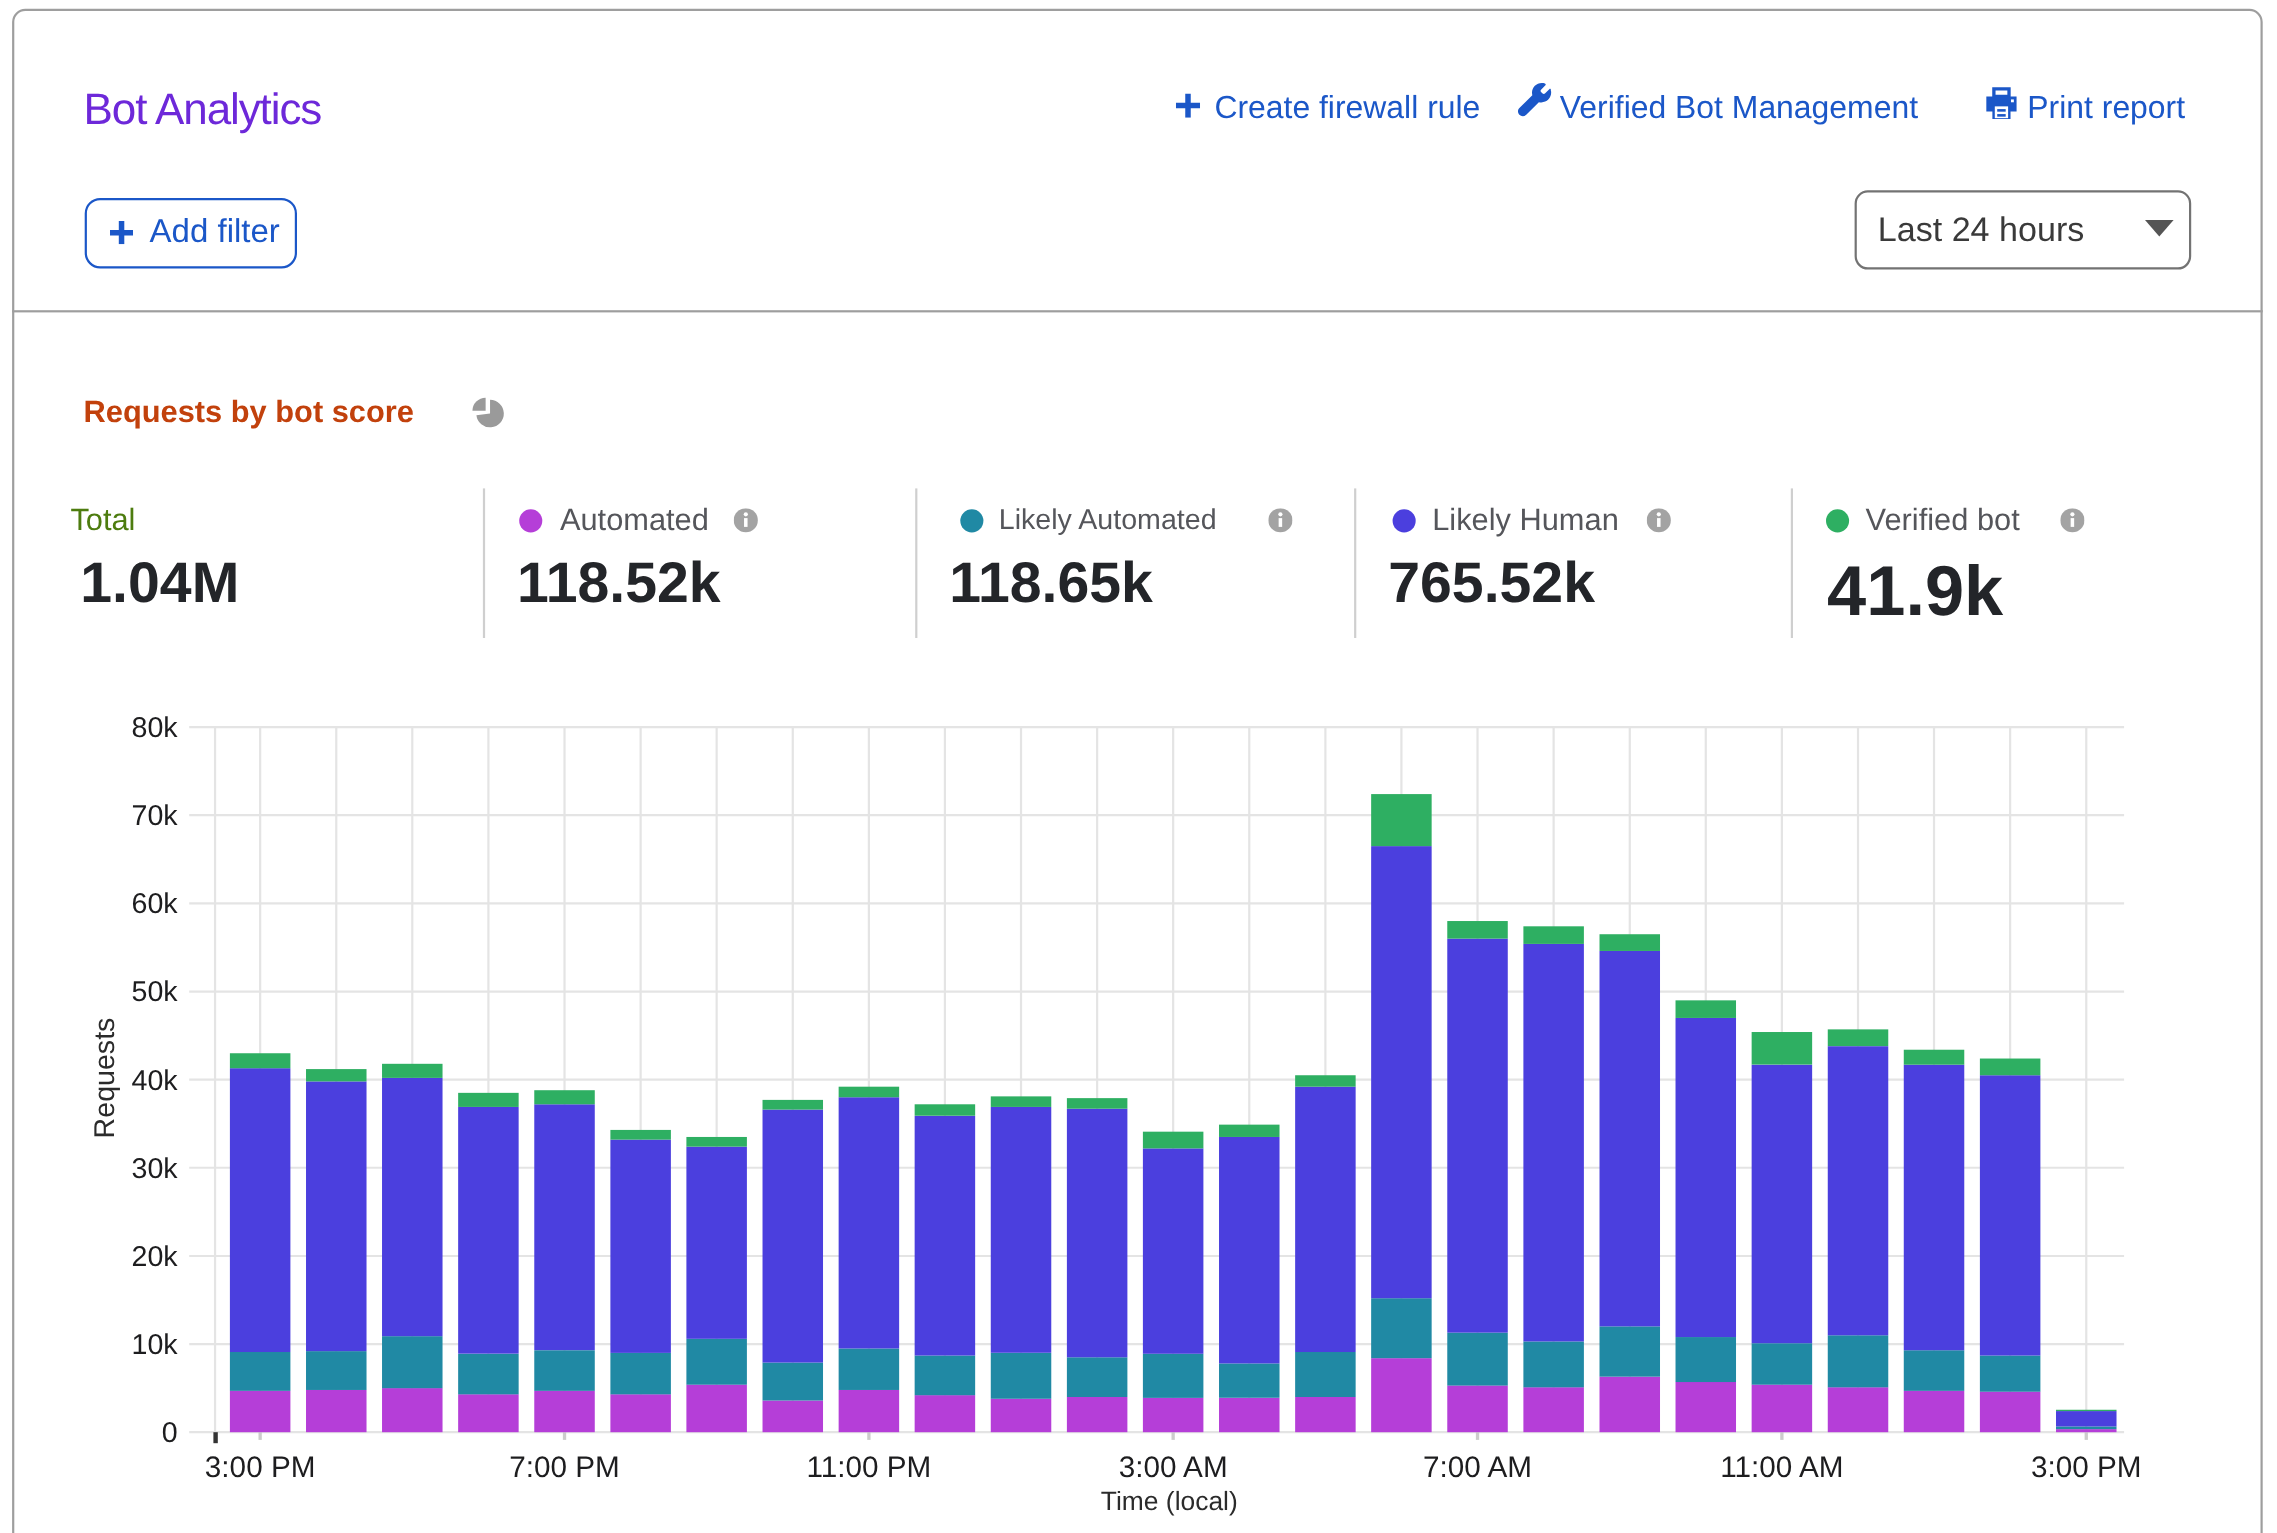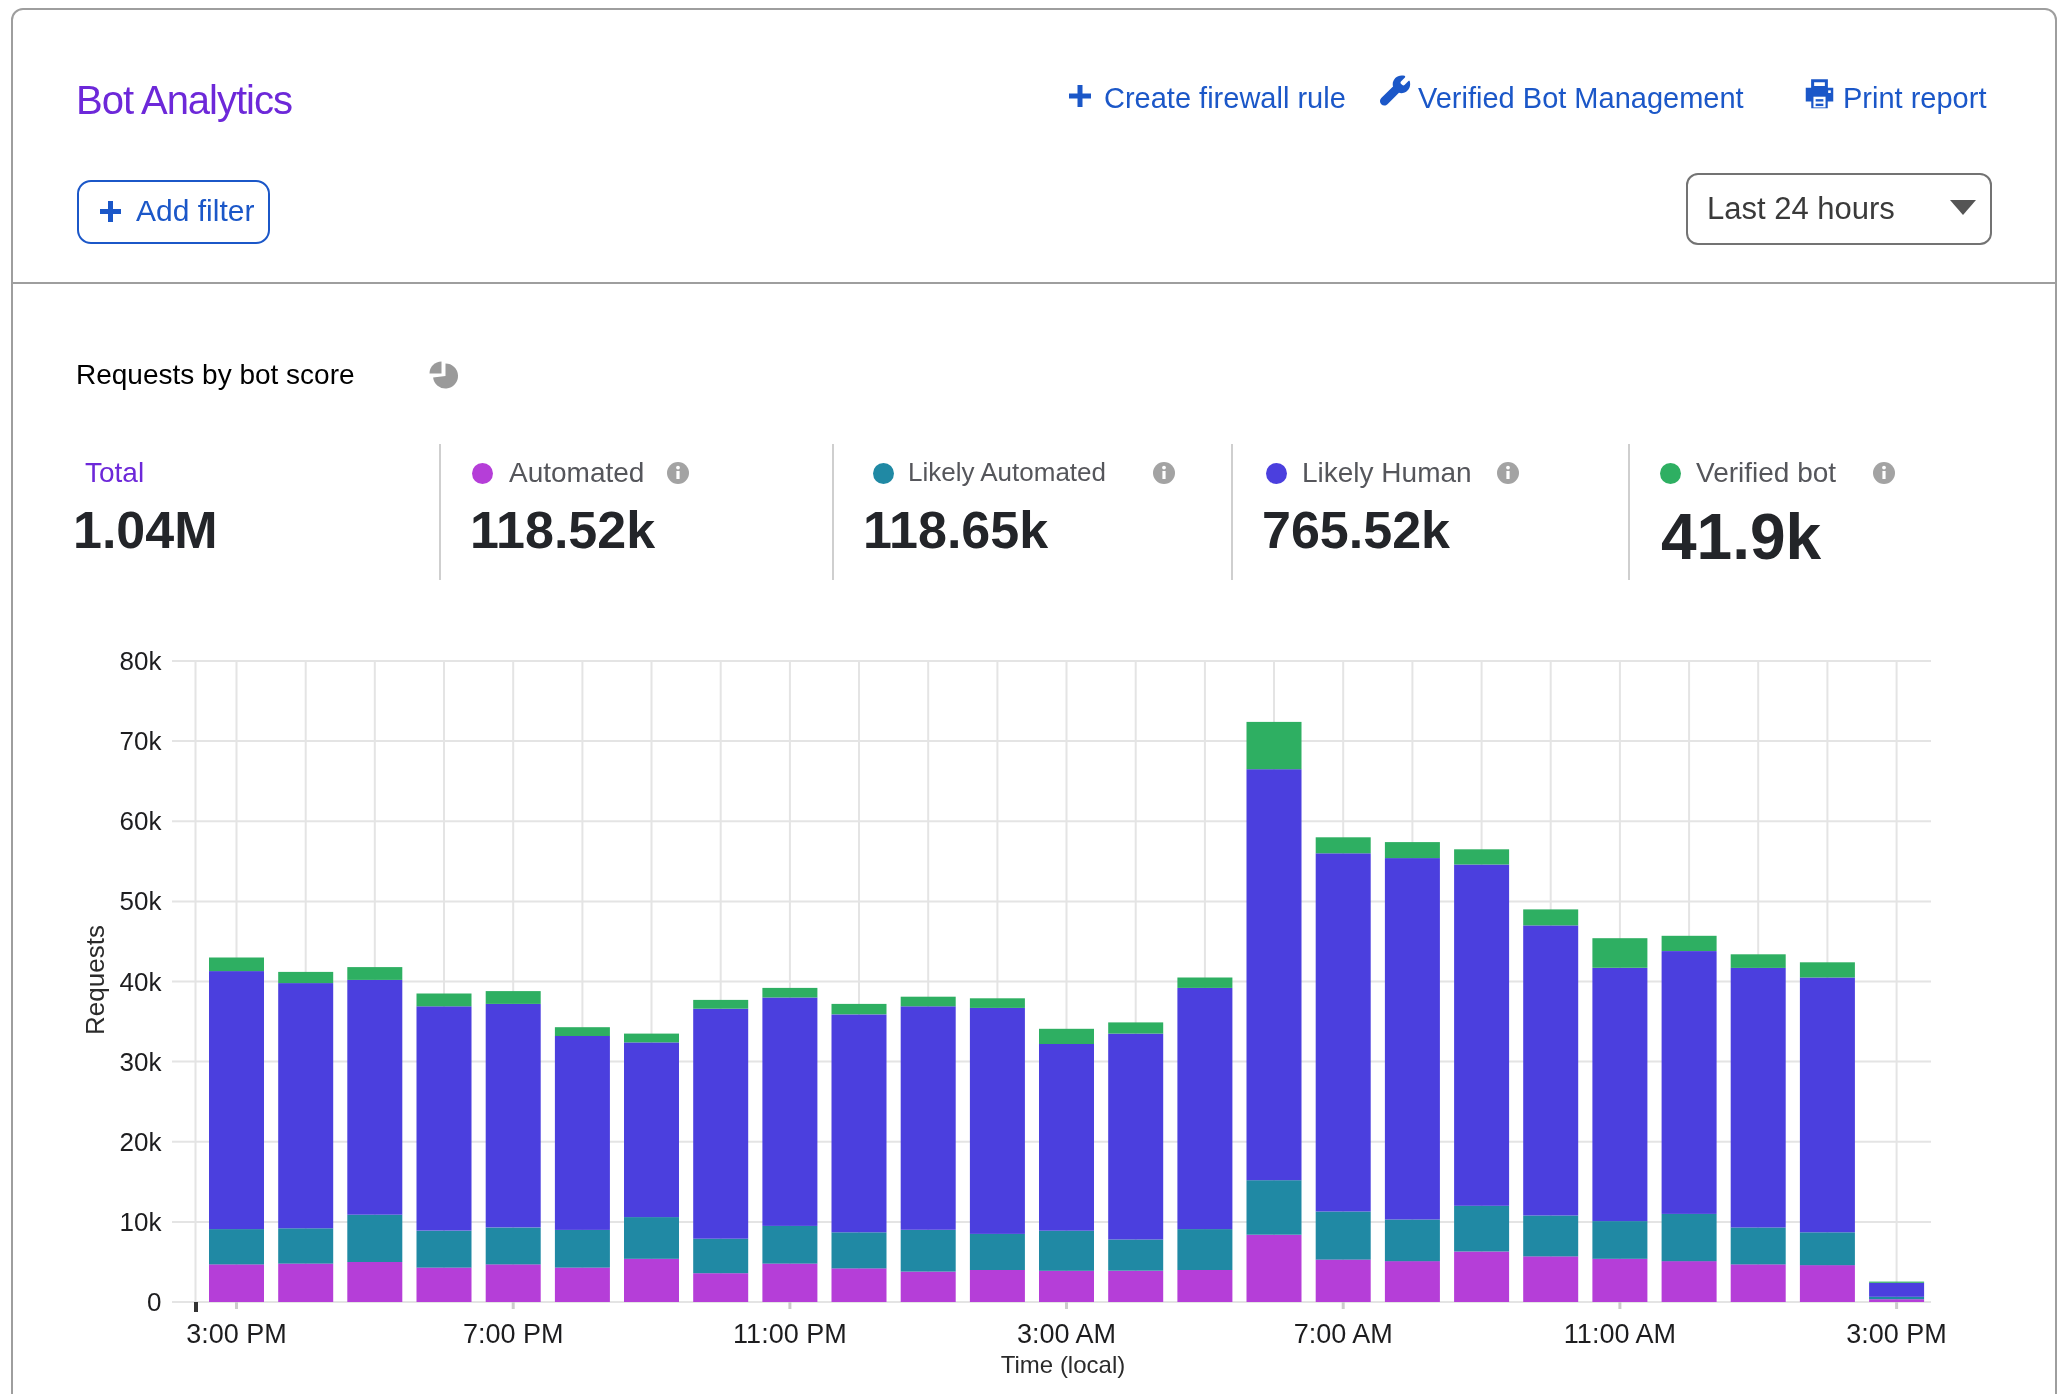--- a/index.html
+++ b/index.html
@@ -35,32 +35,32 @@
     <line x1="0" y1="10.5" x2="21" y2="10.5" stroke="#1b57c8" stroke-width="5"></line>
   </svg>
 <div class="abs" style="left:136px;top:194px;font-size:30px;color:#1b57c8">Add filter</div>
 
 <div class="abs" style="left:1686px;top:173px;width:306px;height:72px;border:2px solid #737373;border-radius:12px"></div>
 <div class="abs" style="left:1707px;top:191px;font-size:31px;color:#3a3a3a">Last 24 hours</div>
 <svg style="position:absolute;left:1949px;top:199px" width="28" height="17" viewBox="0 0 28 17">
     <path fill="#555" d="M1 1h26L14 16z"></path>
   </svg>
 
-<div class="abs" style="left:76px;top:359px;font-size:28px;font-weight:normal;color:#000000">Requests by bot score</div>
+<div class="abs" style="left:76px;top:359px;font-size:28px;font-weight:bold;color:#c2410c">Requests by bot score</div>
 <svg style="position:absolute;left:428px;top:360px" width="32" height="32" viewBox="0 0 32 32">
     <path fill="#9a9a9a" d="M17.5 3.5 a 12.5 12.5 0 1 1 -12.4 13.9 l12.4-1.4 z"></path>
     <path fill="#9a9a9a" d="M13.5 1.5 v12 h-12 a 12 12 0 0 1 12 -12 z"></path>
   </svg>
 
 <div class="abs" style="left:439px;top:444px;width:2px;height:136px;background:#cfcfcf"></div>
 <div class="abs" style="left:832px;top:444px;width:2px;height:136px;background:#cfcfcf"></div>
 <div class="abs" style="left:1231px;top:444px;width:2px;height:136px;background:#cfcfcf"></div>
 <div class="abs" style="left:1628px;top:444px;width:2px;height:136px;background:#cfcfcf"></div>
 
-<div class="abs" style="left:85px;top:457px;font-size:28px;color:#6d28d9">Total</div>
+<div class="abs" style="left:64px;top:457px;font-size:28px;color:#4d7c0f">Total</div>
 <div class="abs" style="left:73px;top:500px;font-size:52px;font-weight:bold;color:#232529">1.04M</div>
 
 <div style="position:absolute;left:471.5px;top:463.0px;width:21px;height:21px;border-radius:50%;background:#b53ed8"></div>
 <div class="abs" style="left:509px;top:457px;font-size:28px;color:#55565b">Automated</div>
 <svg style="position:absolute;left:667px;top:462px" width="22" height="22" viewBox="0 0 22 22">
     <circle cx="11" cy="11" r="11" fill="#a3a3a3"></circle>
     <rect x="9.4" y="9" width="3.2" height="8" fill="#fff"></rect>
     <circle cx="11" cy="5.6" r="1.9" fill="#fff"></circle>
   </svg>
 <div class="abs" style="left:470px;top:500px;font-size:52px;font-weight:bold;color:#232529">118.52k</div>

